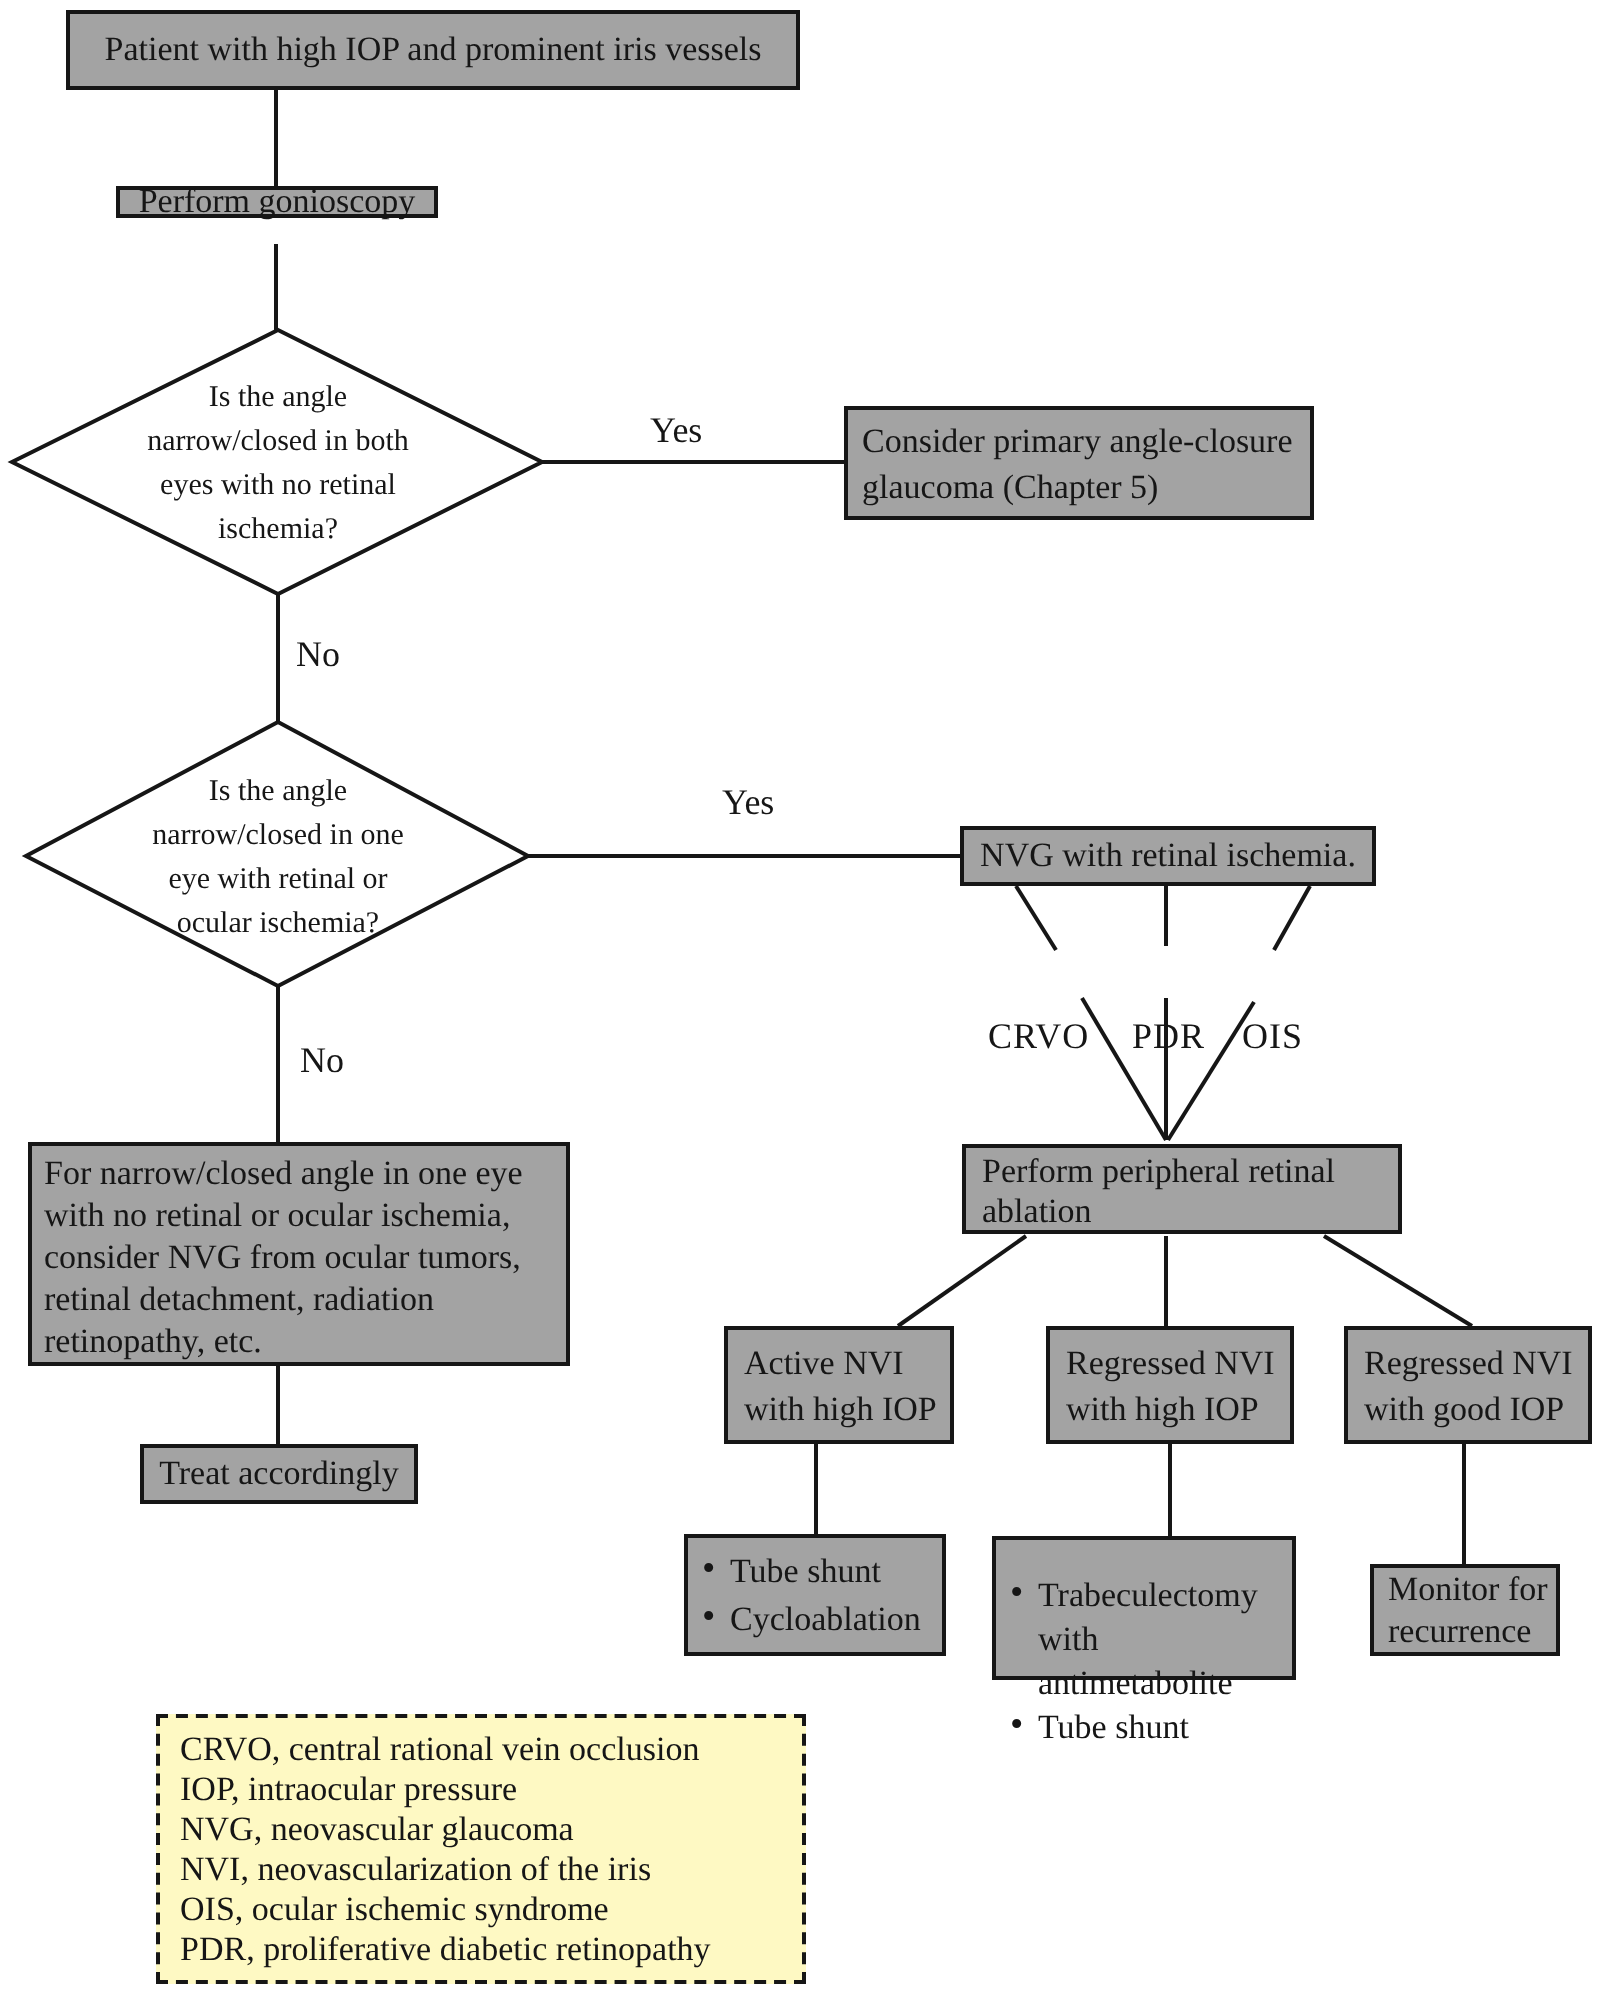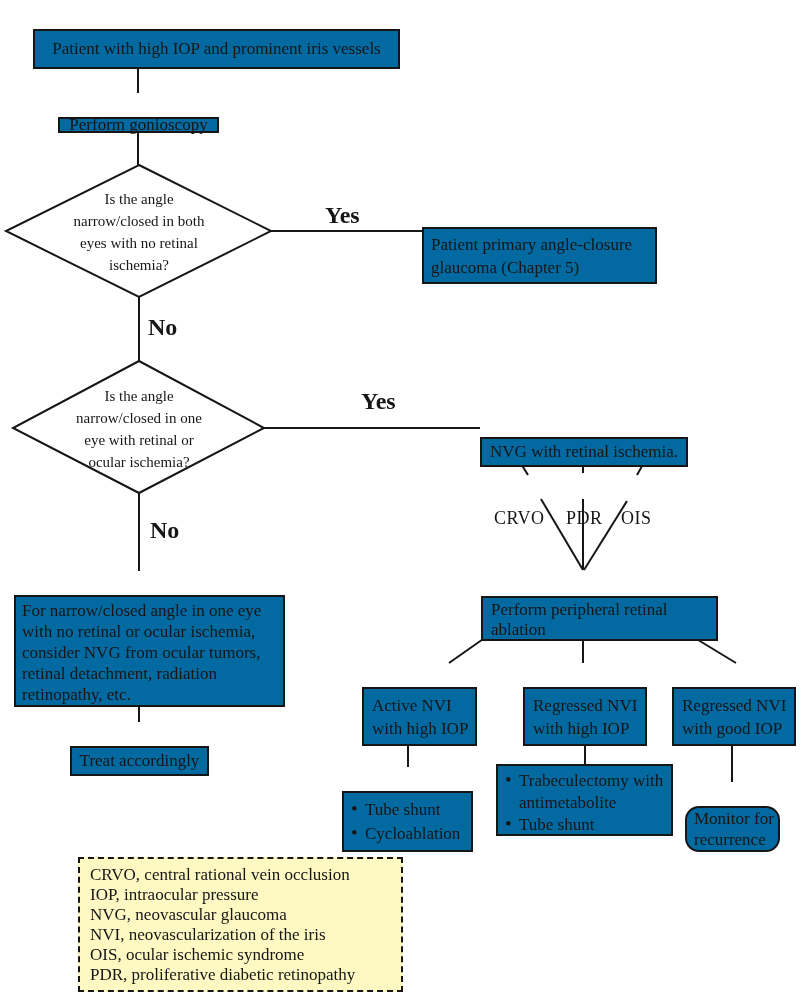--- a/index.html
+++ b/index.html
@@ -3,29 +3,29 @@
 <meta charset="utf-8">
 <style>
   html,body{margin:0;padding:0;background:#ffffff;}
   #canvas{
     position:relative;width:800px;height:999px;background:#ffffff;
     font-family:"Liberation Serif","DejaVu Serif",serif;color:#161616;
     overflow:hidden;
   }
   #wires{position:absolute;left:0;top:0;}
   .node{
-    position:absolute;border:2px solid #161616;background:#0369a1;
-    font-size:17px;line-height:22px;box-sizing:border-box;margin-top:24px;
+    position:absolute;border:2px solid #161616;background:#a3a3a3;
+    font-size:17px;line-height:22px;box-sizing:border-box;
   }
   .center{display:flex;align-items:center;justify-content:center;text-align:center;}
   .line{white-space:nowrap;}
   .diamond-text{
     position:absolute;text-align:center;font-size:15px;line-height:22px;
   }
-  .edge-label{position:absolute;font-size:24px;line-height:18px;font-weight:bold;}
+  .edge-label{position:absolute;font-size:18px;line-height:18px;}
   .cause-label{position:absolute;font-size:18px;line-height:19px;letter-spacing:.5px;margin-top:32px;}
   .bullet{position:relative;padding-left:15px;}
   .bullet::before{content:"\2022";position:absolute;left:1px;top:-1px;font-size:19px;}
   #legend{
     position:absolute;border:2px dashed #161616;background:#fef9c3;
     font-size:17px;line-height:20px;box-sizing:border-box;padding:6px 10px 4px 10px;
   }
 </style>
 </head>
 <body>
@@ -80,40 +80,40 @@
   </div>
 
   <div class="diamond-text" style="left:39px;top:188px;width:200px;">
     <div class="line">Is the angle</div>
     <div class="line">narrow/closed in both</div>
     <div class="line">eyes with no retinal</div>
     <div class="line">ischemia?</div>
   </div>
 
   <div class="node" style="left:422px;top:203px;width:235px;height:57px;padding:4px 7px;line-height:23px;">
-    <div class="line">Patient primary angle-closure</div>
+    <div class="line">Consider primary angle-closure</div>
     <div class="line">glaucoma (Chapter 5)</div>
   </div>
 
   <div class="diamond-text" style="left:39px;top:385px;width:200px;">
     <div class="line">Is the angle</div>
     <div class="line">narrow/closed in one</div>
     <div class="line">eye with retinal or</div>
     <div class="line">ocular ischemia?</div>
   </div>
 
   <div class="node center" style="left:480px;top:413px;width:208px;height:30px;">
     <span>NVG with retinal ischemia.</span>
   </div>
 
   <div class="cause-label" style="left:494px;top:477px;">CRVO</div>
   <div class="cause-label" style="left:566px;top:477px;">PDR</div>
   <div class="cause-label" style="left:621px;top:477px;">OIS</div>
 
-  <div class="node" style="left:481px;top:572px;width:237px;height:45px;padding:2px 8px;line-height:20px;">
+  <div class="node" style="left:481px;top:572px;width:220px;height:45px;padding:2px 8px;line-height:20px;">
     <div class="line">Perform peripheral retinal</div>
     <div class="line">ablation</div>
   </div>
 
   <div class="node" style="left:14px;top:571px;width:271px;height:112px;padding:3px 6px;line-height:21px;">
     <div class="line">For narrow/closed angle in one eye</div>
     <div class="line">with no retinal or ocular ischemia,</div>
     <div class="line">consider NVG from ocular tumors,</div>
     <div class="line">retinal detachment, radiation</div>
     <div class="line">retinopathy, etc.</div>
@@ -136,26 +136,26 @@
   <div class="node" style="left:672px;top:663px;width:124px;height:59px;padding:5px 8px;line-height:23px;">
     <div class="line">Regressed NVI</div>
     <div class="line">with good IOP</div>
   </div>
 
   <div class="node" style="left:342px;top:767px;width:131px;height:61px;padding:5px 6px;line-height:24px;">
     <div class="bullet line">Tube shunt</div>
     <div class="bullet line">Cycloablation</div>
   </div>
 
-  <div class="node" style="left:496px;top:740px;width:177px;height:72px;padding:4px 6px;line-height:22px;">
+  <div class="node" style="left:496px;top:768px;width:152px;height:72px;padding:17px 6px;line-height:22px;">
     <div class="bullet">Trabeculectomy with antimetabolite</div>
     <div class="bullet">Tube shunt</div>
   </div>
 
-  <div class="node" style="left:685px;top:782px;width:95px;height:46px;padding:0 7px;line-height:21px;border-radius:14px;">
+  <div class="node" style="left:685px;top:782px;width:95px;height:46px;padding:0 7px;line-height:21px;">
     <div class="line">Monitor for</div>
     <div class="line">recurrence</div>
   </div>
 
   <div class="edge-label" style="left:325px;top:206px;">Yes</div>
   <div class="edge-label" style="left:148px;top:318px;">No</div>
   <div class="edge-label" style="left:361px;top:392px;">Yes</div>
   <div class="edge-label" style="left:150px;top:521px;">No</div>
 
   <div id="legend" style="left:78px;top:857px;width:325px;height:135px;">

